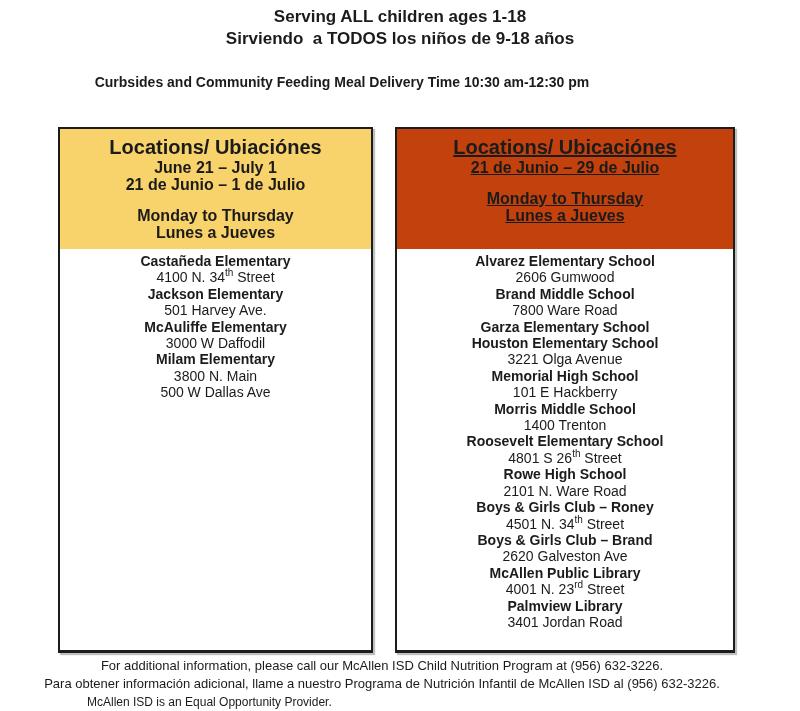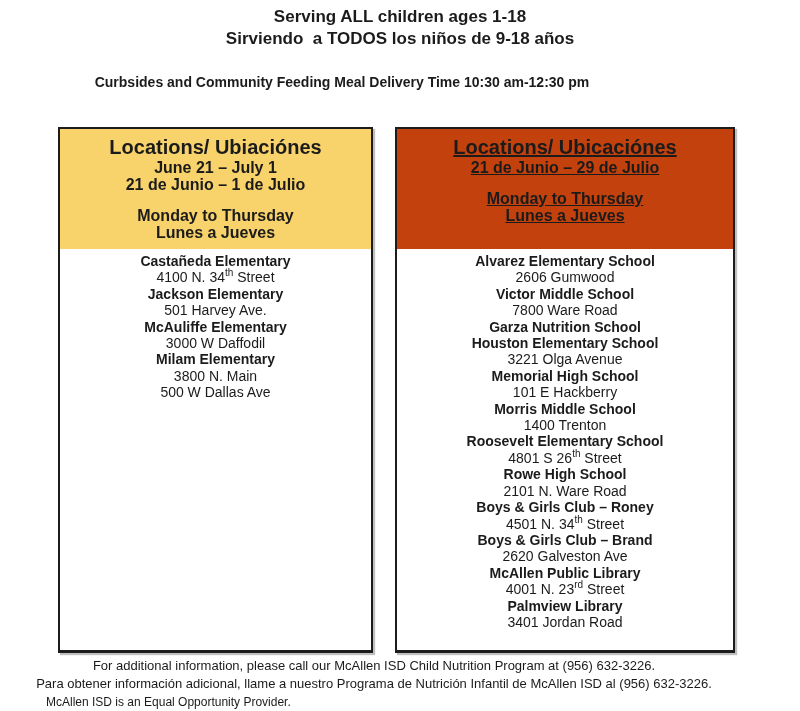--- a/index.html
+++ b/index.html
@@ -28,25 +28,25 @@
     height:120px;box-sizing:border-box;text-align:center;padding-top:6px;
   }
   .panel-heading{font-size:20px;font-weight:bold;line-height:24px;}
   .panel-line{font-size:16px;font-weight:bold;line-height:17px;}
   .panel-gap{height:14px;}
   .loc-list{padding-top:4px;text-align:center;}
   .loc-name{font-weight:bold;}
   .loc-name,.loc-addr{font-size:14px;line-height:16.4px;}
   .sup{font-size:10px;vertical-align:super;line-height:0;}
   .footer{
-    position:absolute;top:657px;left:8px;width:732px;text-align:center;
+    position:absolute;top:657px;left:16px;width:732px;text-align:center;
     font-size:13px;line-height:17.5px;
   }
   .footer-provider{
-    text-align:left;margin-left:38px;margin-top:3px;font-size:12px;line-height:14px;
+    text-align:left;margin-left:71px;margin-top:3px;font-size:12px;line-height:14px;
   }
 </style>
 </head>
 <body style="color: rgb(27, 27, 27);">
 
 <div class="title-block">
   <div>Serving ALL children ages 1-18</div>
   <div>Sirviendo  a TODOS los niños de 9-18 años</div>
 </div>
 
@@ -80,23 +80,23 @@
   <div class="panel-header" style="background: #c2410c; text-decoration: underline;">
     <div class="panel-heading">Locations/ Ubicaciónes</div>
     <div class="panel-line">21 de Junio – 29 de Julio</div>
     <div class="panel-gap"></div>
     <div class="panel-line">Monday to Thursday</div>
     <div class="panel-line">Lunes a Jueves</div>
   </div>
   <div class="loc-list">
       <div class="loc-name">Alvarez Elementary School</div>
       <div class="loc-addr">2606 Gumwood</div>
-      <div class="loc-name">Victor Middle School</div>
+      <div class="loc-name">Brand Middle School</div>
       <div class="loc-addr">7800 Ware Road</div>
-      <div class="loc-name">Garza Nutrition School</div>
+      <div class="loc-name">Garza Elementary School</div>
       <div class="loc-name">Houston Elementary School</div>
       <div class="loc-addr">3221 Olga Avenue</div>
       <div class="loc-name">Memorial High School</div>
       <div class="loc-addr">101 E Hackberry</div>
       <div class="loc-name">Morris Middle School</div>
       <div class="loc-addr">1400 Trenton</div>
       <div class="loc-name">Roosevelt Elementary School</div>
       <div class="loc-addr">4801 S 26<span class="sup">th</span> Street</div>
       <div class="loc-name">Rowe High School</div>
       <div class="loc-addr">2101 N. Ware Road</div>

